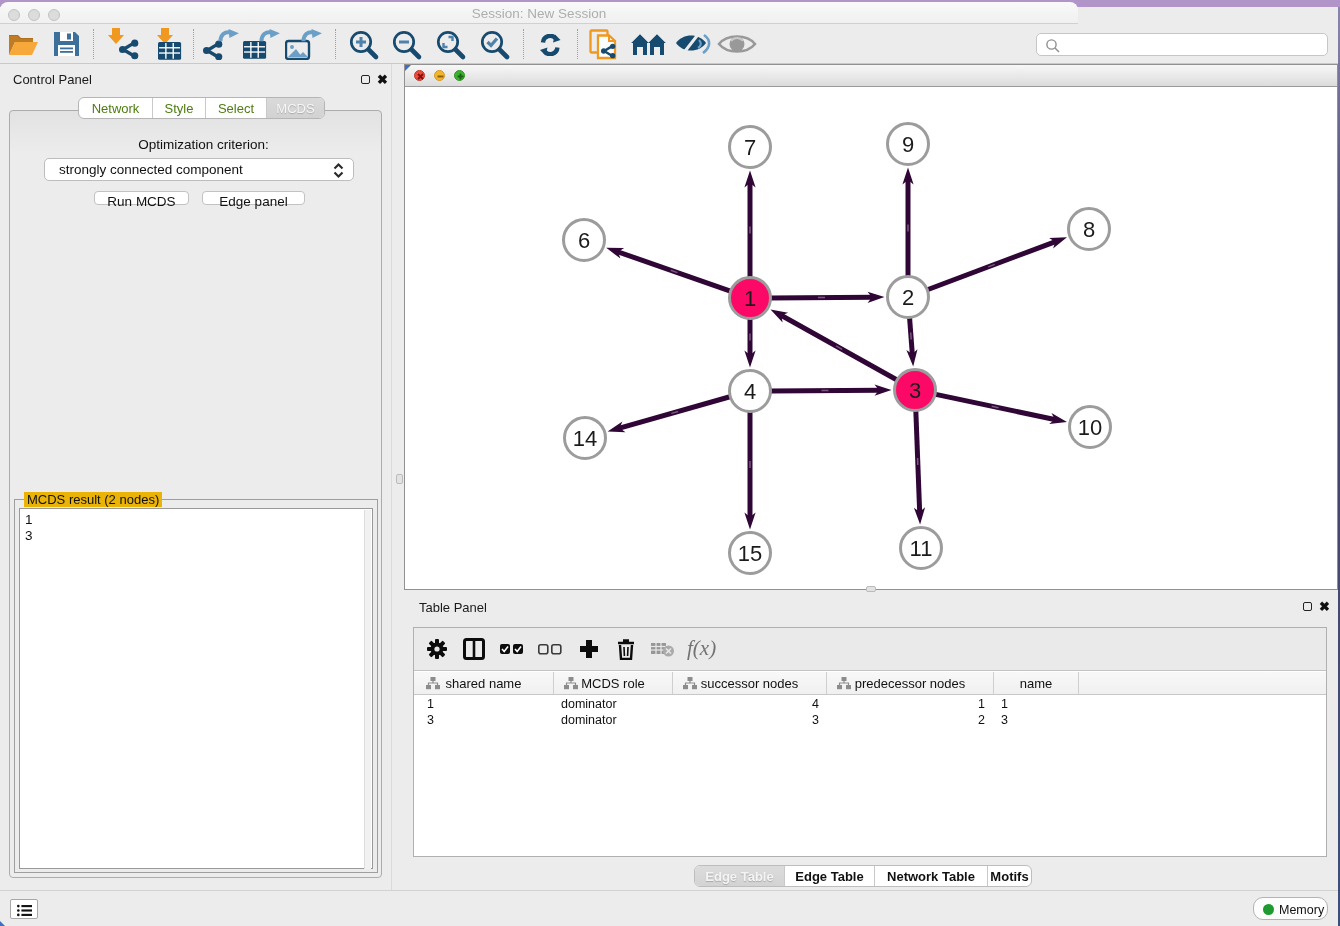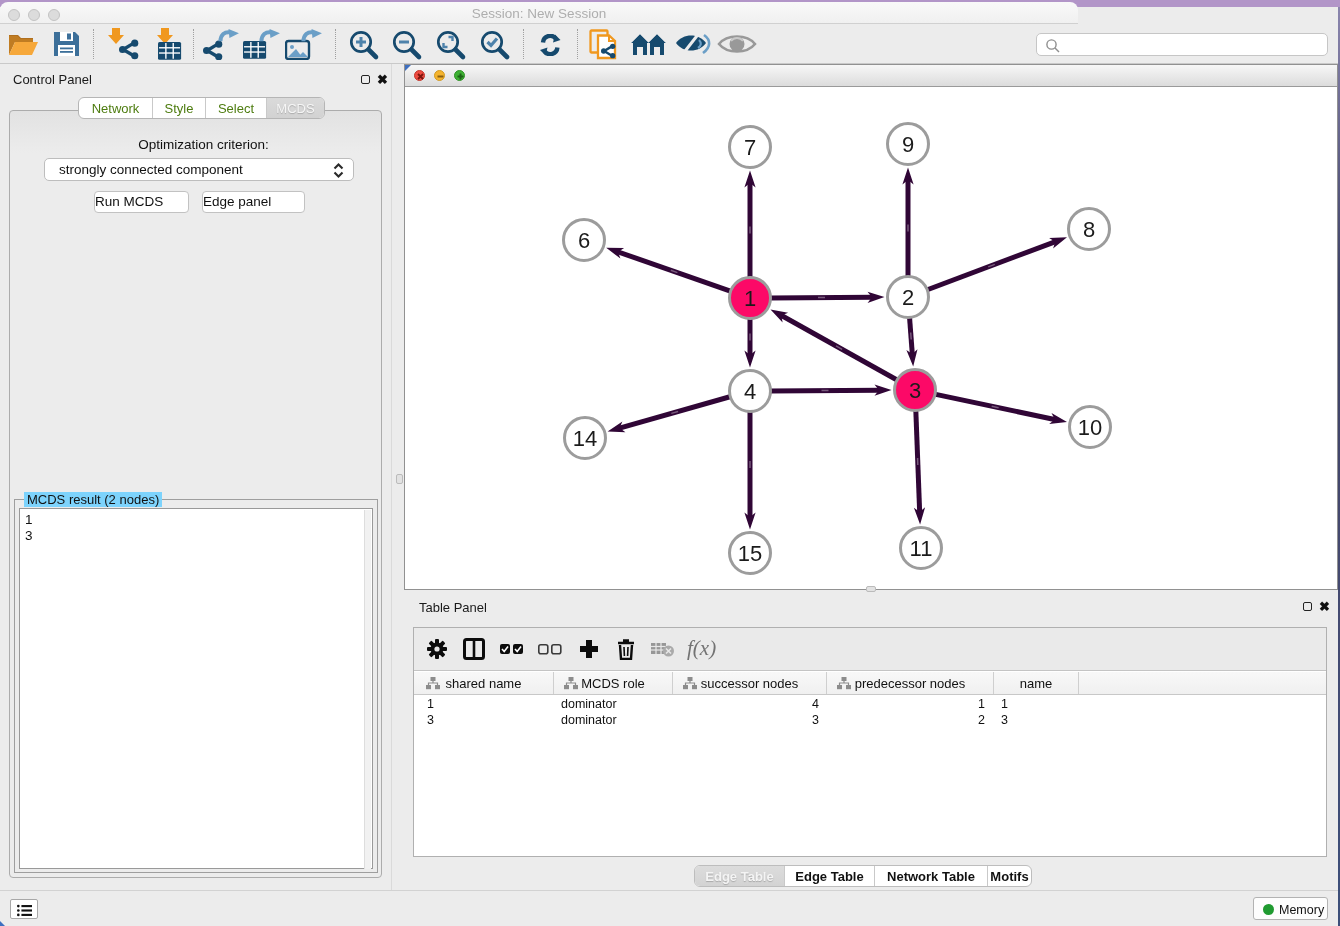--- a/index.html
+++ b/index.html
@@ -15,45 +15,45 @@
 .cp-title{left:13px;top:72px;font-size:13px;color:#1a1a1a}
 .paneicon{position:absolute;width:9px;height:9px;border:1.6px solid #222;border-radius:2px}
 .panex{position:absolute;font-size:13px;font-weight:700;color:#111;line-height:9px}
 .tabs{position:absolute;display:flex;height:22px;z-index:2;border:1px solid #b5b5b5;border-radius:6px;overflow:hidden;background:#fff}
 .tab{display:flex;align-items:center;justify-content:center;font-size:13px;color:#4d7c0f;border-left:1px solid #c9c9c9;height:100%}
 .tab:first-child{border-left:none}
 .tab.sel{background:linear-gradient(#dadada,#d2d2d2);color:#f6f6f6;text-shadow:0 1px 1px #aaa}
 .cpanel{left:9px;top:110px;width:373px;height:768px;background:linear-gradient(#e2e2e2,#ececec 42px);border:1px solid #acacac;border-radius:4px}
 .optlabel{left:8px;top:137px;width:391px;text-align:center;font-size:13.5px;color:#111}
 .dropdown{left:44px;top:158px;width:310px;height:23px;background:#fff;border:1px solid #bdbdbd;border-radius:5px;font-size:13.5px;color:#111;line-height:21px;padding-left:14px}
-.btn{position:absolute;height:22px;background:#fff;border:1px solid #c2c2c2;border-radius:4px;font-size:13.5px;color:#111;line-height:20px}
+.btn{position:absolute;height:14px;background:#fff;border:1px solid #c2c2c2;border-radius:4px;font-size:13.5px;color:#111;text-align:center;line-height:20px}
 .fieldset{left:14px;top:492px;width:364px;height:381px}
 .fs-border{position:absolute;left:0;top:7px;width:100%;height:374px;border:1px solid #9e9e9e}
-.fs-label{position:absolute;left:10px;top:0;background:#7dd3fc;padding:0 3px;font-size:13px;color:#111}
+.fs-label{position:absolute;left:10px;top:0;background:#eab308;padding:0 3px;font-size:13px;color:#111}
 .fs-white{position:absolute;left:5px;top:16px;width:354px;height:361px;background:#fff;border:1px solid #999}
 .fs-scroll{position:absolute;right:1px;top:1px;width:7px;height:359px;background:#f1f1f1;border-left:1px solid #ddd}
 .fs-text{position:absolute;left:5px;top:3px;font-size:13.5px;color:#111;line-height:16.2px}
 .netwin{left:404px;top:64px;width:934px;height:526px;border:1px solid #919191;background:#fff}
 .nettitle{position:absolute;left:0;top:0;width:100%;height:22px;background:linear-gradient(#f7f7f7,#dcdcdc);border-bottom:1px solid #9a9a9a}
 .ntl{position:absolute;top:5px;width:11px;height:11px;border-radius:50%}
 .netname{position:absolute;top:4px;width:100%;text-align:center;font-size:13px;font-weight:700;color:#111}
 .tp-title{left:419px;top:600px;font-size:13px;color:#1a1a1a}
 .tbox{left:413px;top:627px;width:914px;height:230px;border:1px solid #b0b0b0;background:#fff}
 .ttoolbar{position:absolute;left:0;top:0;width:100%;height:43px;background:#eaeaea;border-bottom:1px solid #c4c4c4}
 .thead{position:absolute;left:0;top:44px;width:100%;height:23px;background:linear-gradient(#f8f8f8,#f0f0f0);border-bottom:1px solid #c8c8c8}
 .th{position:absolute;top:0;height:100%;border-right:1px solid #cfcfcf;display:flex;align-items:center;justify-content:center;font-size:13px;color:#111}
 .trow{position:absolute;width:100%;height:16px;font-size:12.5px;color:#111}
 .td{position:absolute;top:1px;white-space:nowrap}
 .btabs{position:absolute;left:694px;top:865px;display:flex;height:22px;border:1px solid #bdbdbd;border-radius:6px;overflow:hidden;background:#fff}
 .btab{display:flex;align-items:center;justify-content:center;font-size:13px;font-weight:600;color:#111;border-left:1px solid #c9c9c9}
 .btab:first-child{border-left:none}
 .btab.sel{background:linear-gradient(#dcdcdc,#d3d3d3);color:#f4f4f4;text-shadow:0 1px 1px #a8a8a8}
 .statusline{left:0;top:890px;width:1338px;height:0;border-top:1px solid #d2d2d2}
 .listbtn{left:10px;top:899px;width:28px;height:20px;background:#fff;border:1px solid #a8a8a8;border-radius:2px}
-.membtn{left:1253px;top:897px;width:75px;height:23px;background:#fdfdfd;border:1px solid #b3b3b3;border-radius:3px;font-size:12.5px;color:#111}
+.membtn{left:1253px;top:897px;width:75px;height:23px;background:#fdfdfd;border:1px solid #b3b3b3;border-radius:10px;font-size:12.5px;color:#111}
 .vdiv{left:391px;top:64px;width:0;height:826px;border-left:1px solid #dadada}
 .splith{left:396px;top:474px;width:7px;height:10px;background:#e2e2e2;border:1px solid #bbb;border-radius:2px}
 .splitv{left:866px;top:586px;width:10px;height:6px;background:#e2e2e2;border:1px solid #bbb;border-radius:2px}
 </style></head>
 <body>
 <div class="abs purpletop"></div>
 <div class="abs titlebar">
   <div class="tl" style="left:8px"></div>
     <div class="tl" style="left:28px"></div>
     <div class="tl" style="left:48px"></div>

